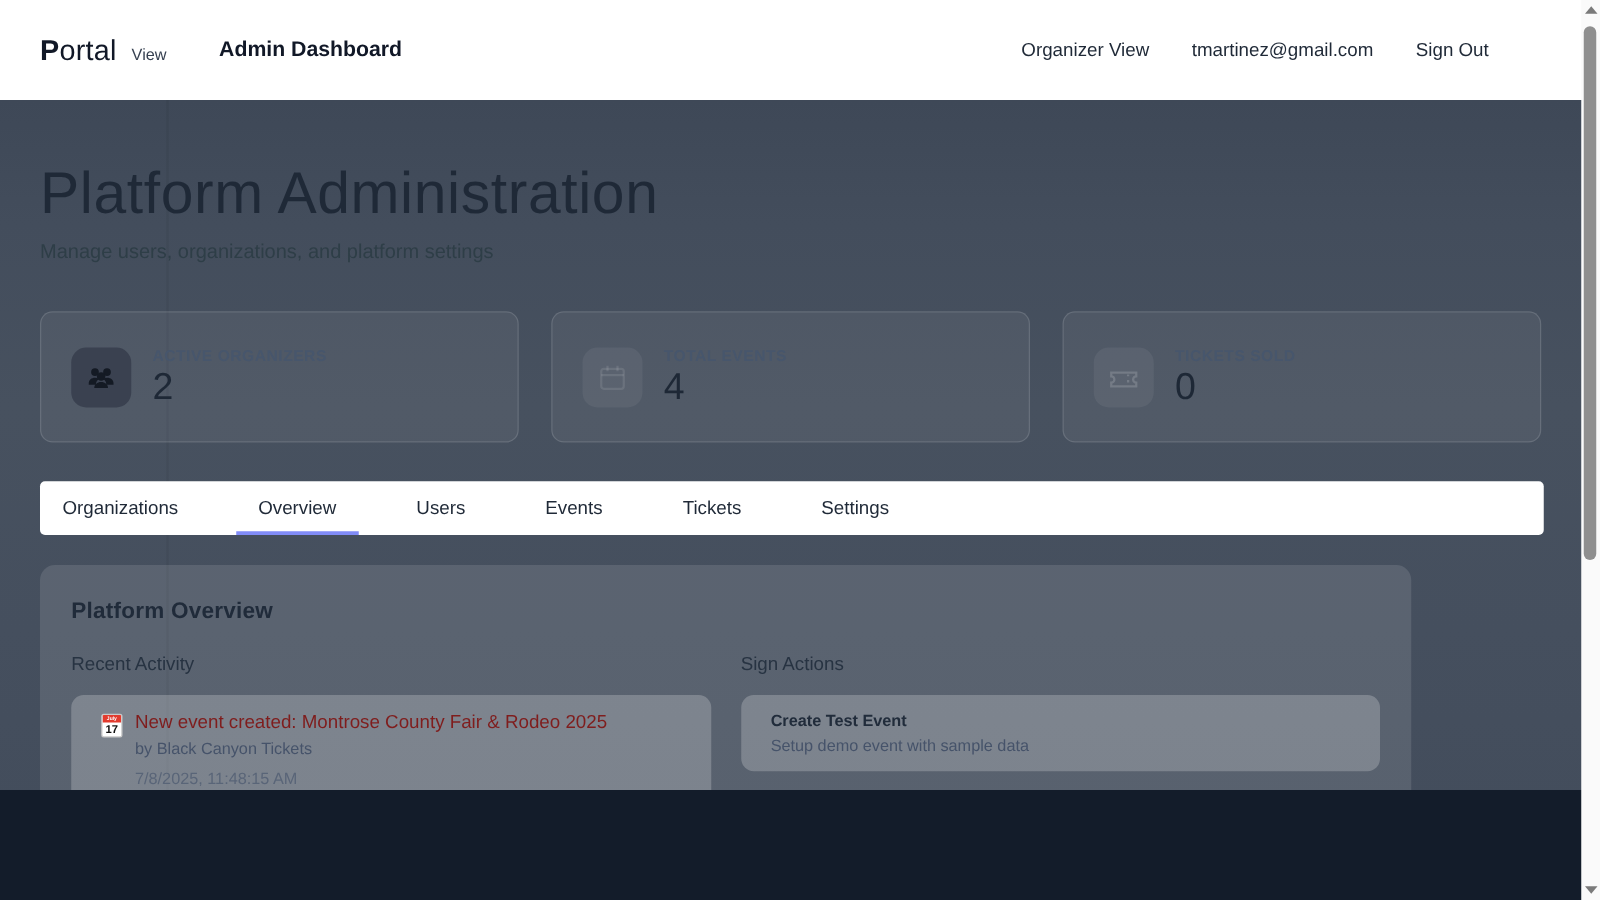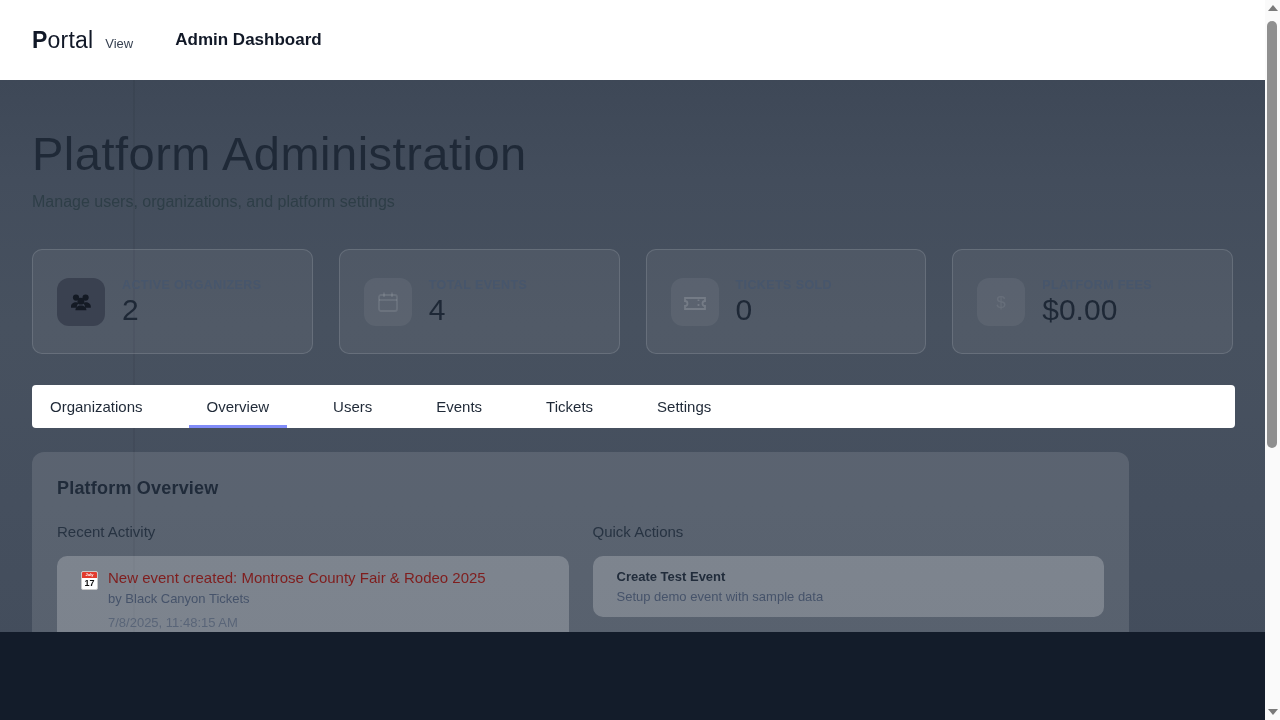--- a/index.html
+++ b/index.html
@@ -123,20 +123,25 @@
 <body>
 
 <div class="seam"></div>
 
 <header class="navbar">
   <div class="brand">
     <div class="logo"><span class="p">P</span><span class="rest">ortal</span></div>
     <div class="badge">View</div>
   </div>
   <div class="page-title">Admin Dashboard</div>
+  <nav class="nav-right">
+    <button class="nav-link">Organizer View</button>
+    <span class="nav-link" style="cursor:default;">tmartinez@gmail.com</span>
+    <button class="nav-link">Sign Out</button>
+  </nav>
 </header>
 
 <main class="main">
   <h1 class="hero-title">Platform Administration</h1>
   <div class="hero-subtitle">Manage users, organizations, and platform settings</div>
 
   <div class="stats-row">
     <div class="stat-card">
       <div class="stat-icon dark">
         <svg width="26" height="26" viewBox="0 0 26 26">
@@ -182,31 +187,20 @@
             <line x1="17.5" y1="16" x2="17.5" y2="19.5" stroke-dasharray="2 2.4"></line>
           </g>
         </svg>
       </div>
       <div>
         <div class="stat-label">TICKETS SOLD</div>
         <div class="stat-value">0</div>
       </div>
     </div>
 
-    <div class="stat-card">
-      <div class="stat-icon lite">
-        <svg width="26" height="26" viewBox="0 0 26 26">
-          <text x="13" y="19" text-anchor="middle" font-size="17" fill="rgba(255,255,255,0.08)" font-family="Liberation Sans,sans-serif">$</text>
-        </svg>
-      </div>
-      <div>
-        <div class="stat-label">PLATFORM FEES</div>
-        <div class="stat-value">$0.00</div>
-      </div>
-    </div>
   </div>
 
   <div class="tab-strip">
     <button class="tab">Organizations</button>
     <button class="tab active">Overview</button>
     <button class="tab">Users</button>
     <button class="tab">Events</button>
     <button class="tab">Tickets</button>
     <button class="tab">Settings</button>
   </div>
@@ -224,21 +218,21 @@
             </div>
             <div>
               <div class="activity-title">New event created: Montrose County Fair &amp; Rodeo 2025</div>
               <div class="activity-by">by Black Canyon Tickets</div>
               <div class="activity-time">7/8/2025, 11:48:15 AM</div>
             </div>
           </div>
         </div>
       </div>
       <div>
-        <div class="col-heading">Quick Actions</div>
+        <div class="col-heading">Sign Actions</div>
         <div class="item-card" style="cursor:pointer;">
           <div class="qa-title">Create Test Event</div>
           <div class="qa-sub">Setup demo event with sample data</div>
         </div>
       </div>
     </div>
   </section>
 </main>
 
 <div class="cookie-banner">

